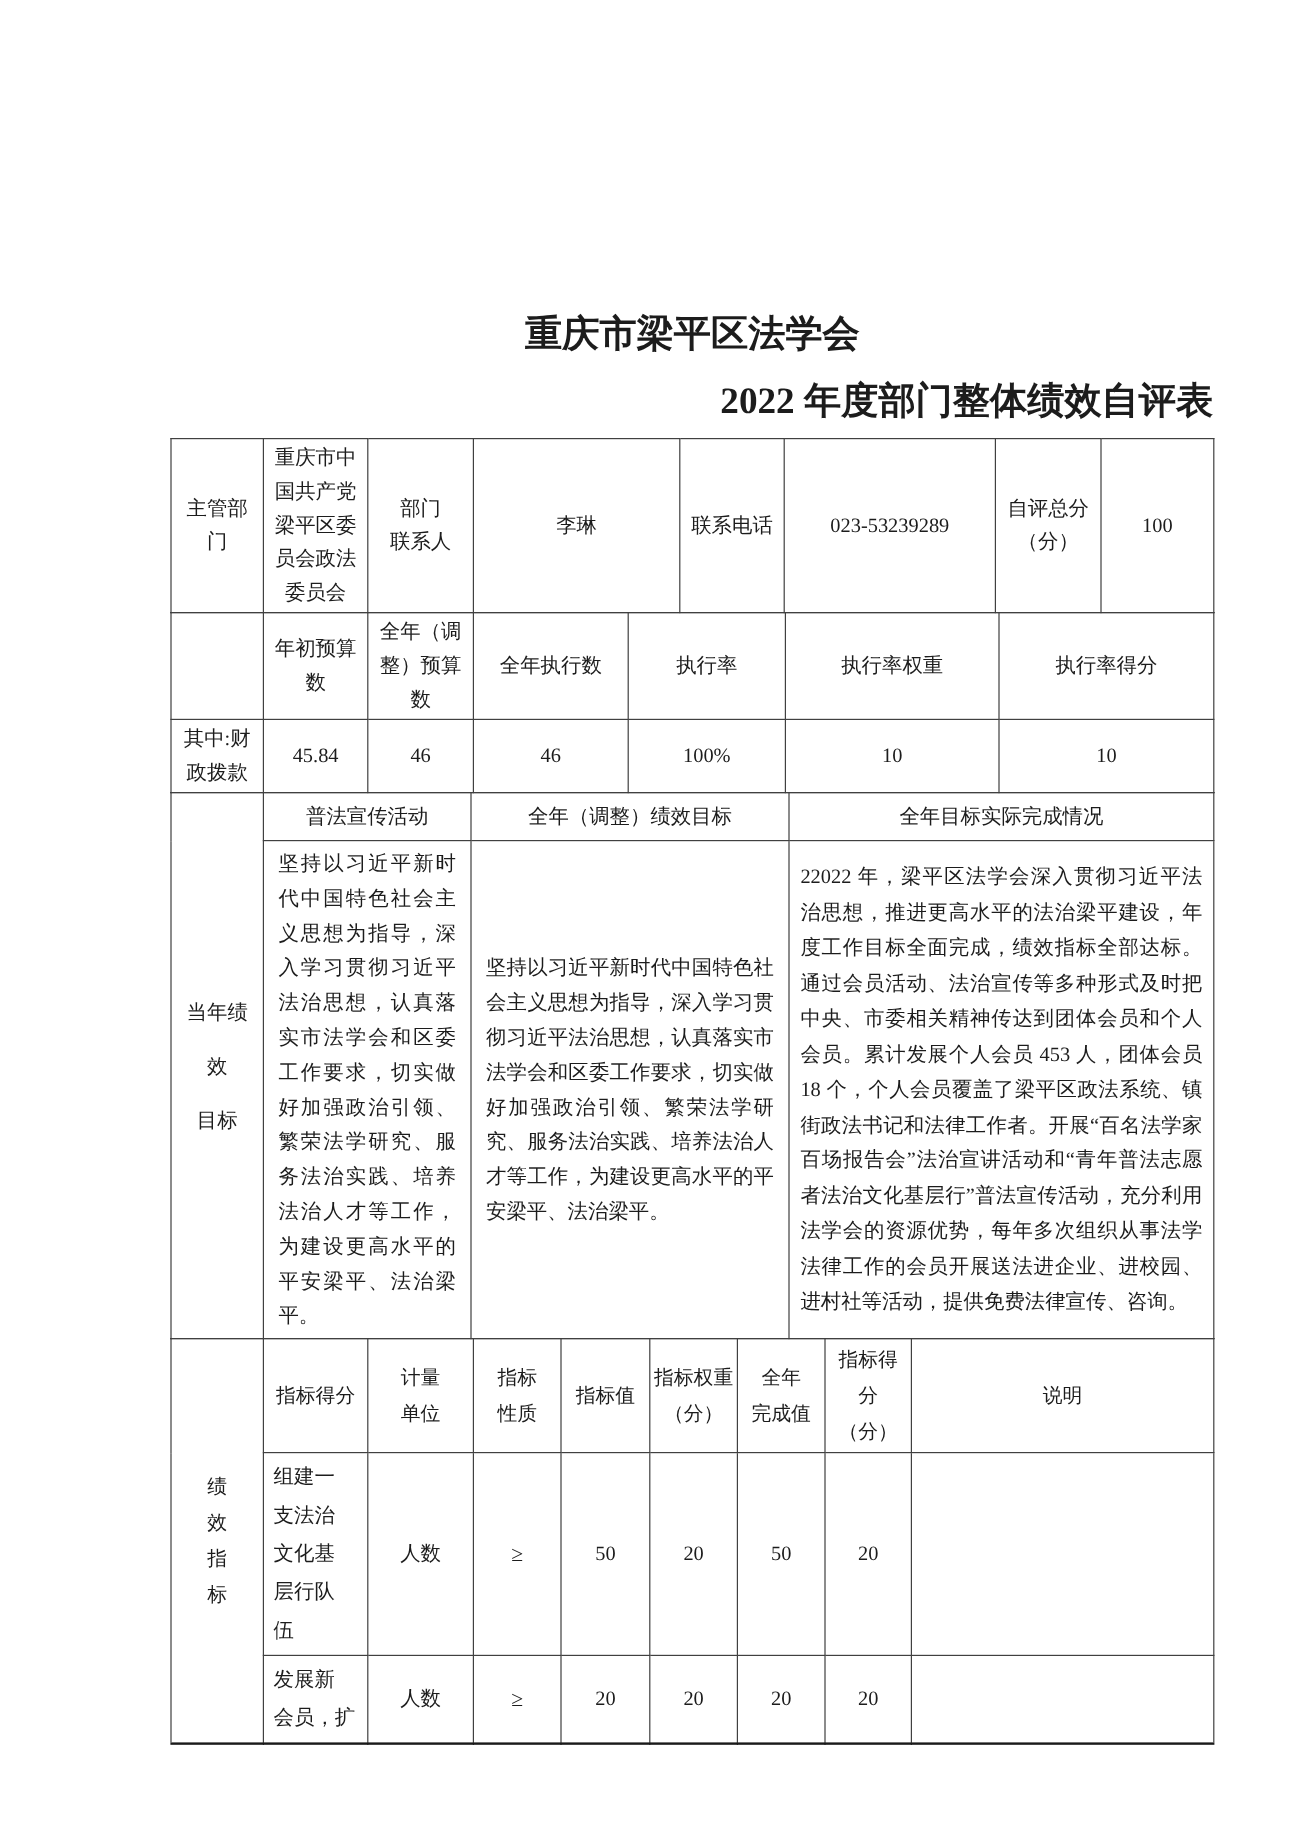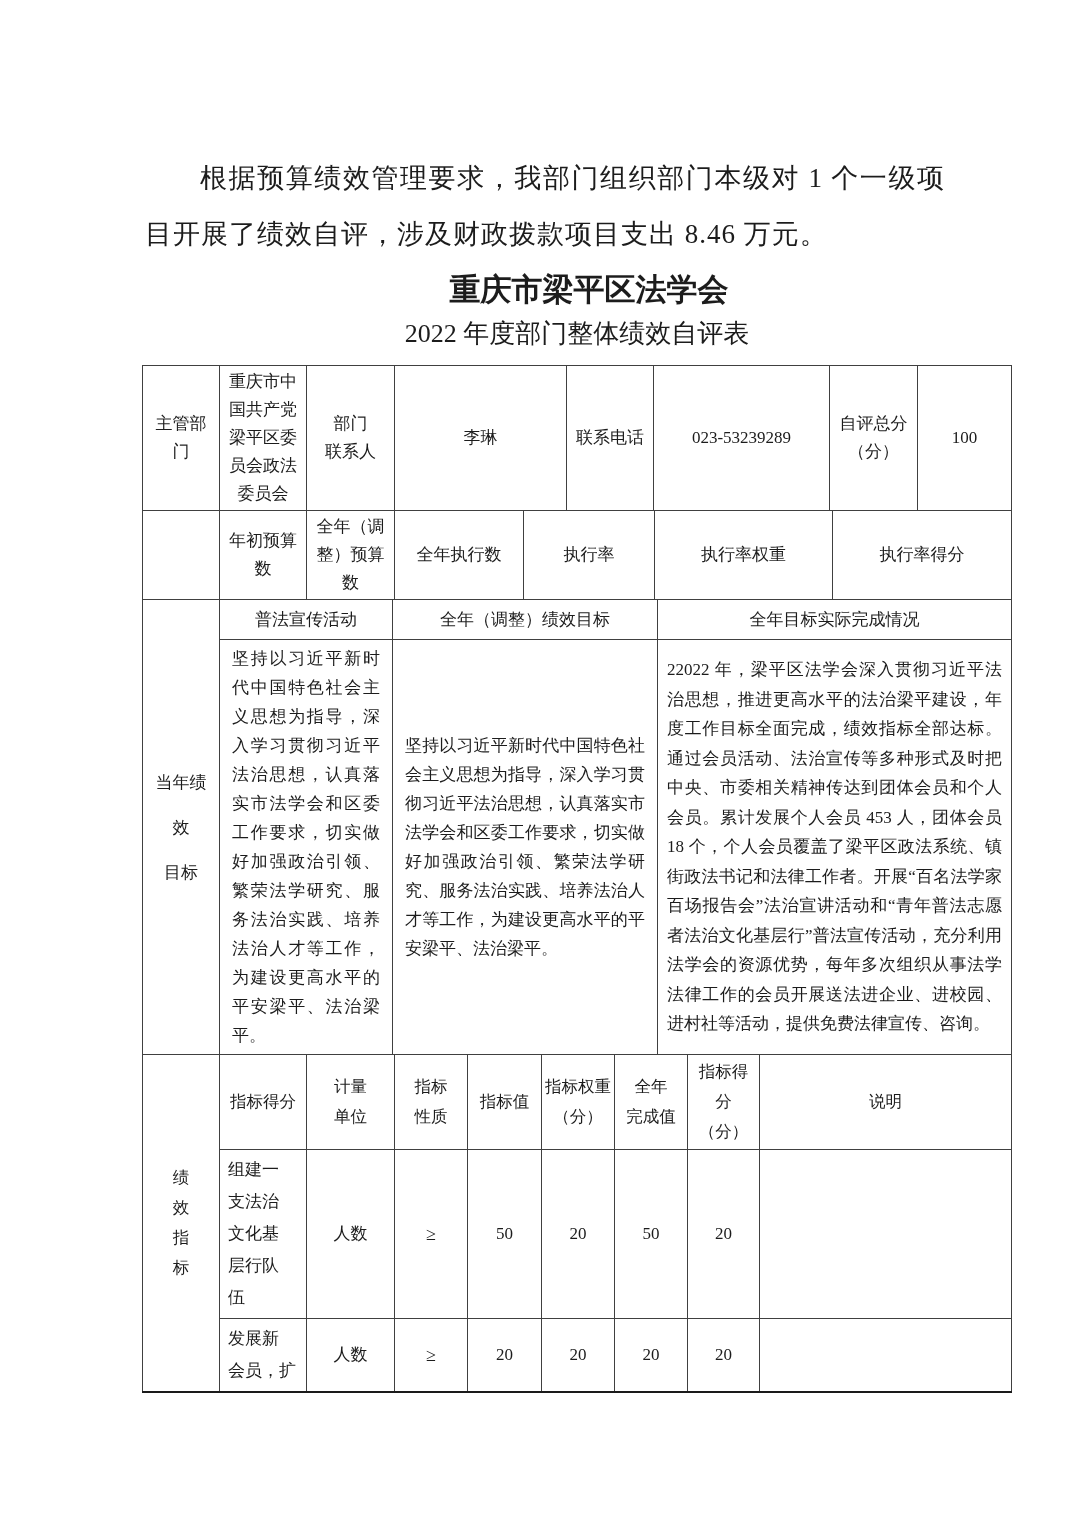--- a/index.html
+++ b/index.html
@@ -14,27 +14,27 @@
   .intro{
     position:absolute;left:145px;top:150px;width:800px;
     margin:0;
     font-size:27px;line-height:56px;
     text-indent:55px;
     text-align:justify;
     letter-spacing:1px;
   }
   .doc-title{
     position:absolute;left:143px;top:258px;width:868px;
-    margin:12px;text-align:center;
+    margin:0;text-align:center;
     font-size:31px;font-weight:bold;line-height:40px;
   }
   .doc-subtitle{
     position:absolute;left:143px;top:314px;width:868px;
-    margin:0;text-align:center;
-    font-size:26px;font-weight:normal;line-height:40px;
+    margin:0;text-align:right;
+    font-size:31px;font-weight:bold;line-height:40px;
   }
   .tables{position:absolute;left:142px;top:365px;width:870px;}
   table{
     border-collapse:collapse;
     table-layout:fixed;
     width:869px;
   }
   table + table{margin-top:-1px;}
   td{
     border:1px solid #404040;
@@ -66,21 +66,20 @@
     font-family:Liberation Serif, serif;
   }
   .ind-h td{line-height:30px;font-size:16.5px;padding:2px 3px;}
   .nature{font-size:18px;}
 </style>
 </head>
 <body>
 
 <div class="page">
 
-  <p class="intro">根据预算绩效管理要求，我部门组织部门本级对 1 个一级项目开展了绩效自评，涉及财政拨款项目支出 8.46 万元。</p>
 
   <h1 class="doc-title">重庆市梁平区法学会</h1>
   <h2 class="doc-subtitle">2022 年度部门整体绩效自评表</h2>
 
   <div class="tables">
 
     <table class="t-info">
       <colgroup>
         <col style="width:77px">
           <col style="width:87px">
@@ -127,20 +126,30 @@
         <td></td>
         <td>年初预算
 数</td>
         <td>全年（调
 整）预算
 数</td>
         <td>全年执行数</td>
         <td>执行率</td>
         <td>执行率权重</td>
         <td>执行率得分</td>
+      </tr>
+      <tr style="height:56px">
+        <td>其中:财
+政拨款</td>
+        <td>45.84</td>
+        <td>46</td>
+        <td>46</td>
+        <td>100%</td>
+        <td>10</td>
+        <td>10</td>
       </tr>
     </tbody>
       </table>
 
     <table class="t-goals">
       <colgroup>
         <col style="width:77px">
           <col style="width:173px">
           <col style="width:265px">
           <col style="width:354px">

